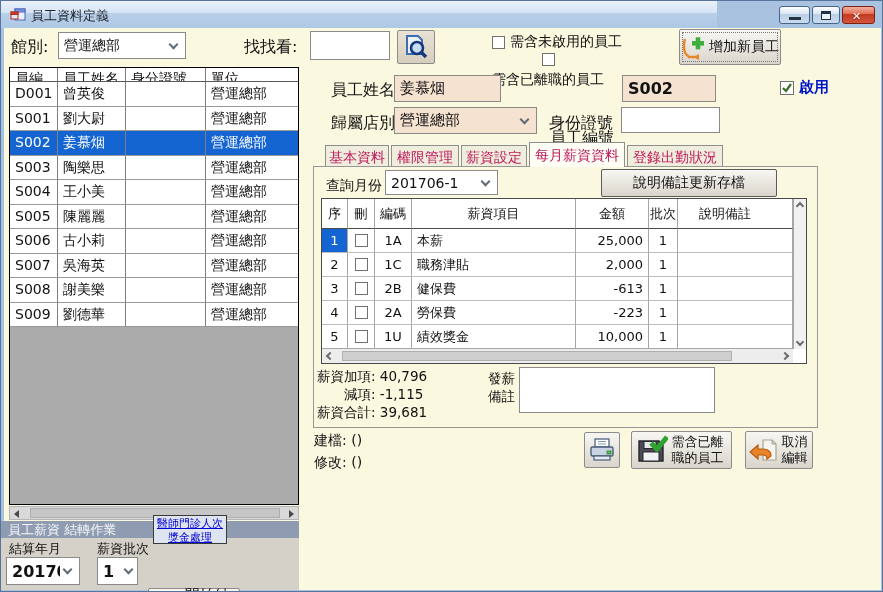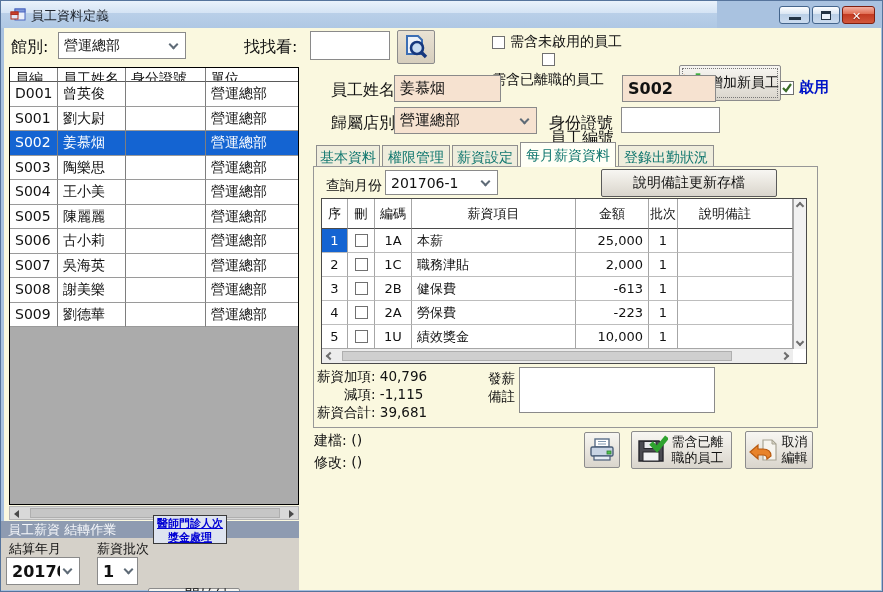--- a/index.html
+++ b/index.html
@@ -53,25 +53,25 @@
   .hscroll { background:#D9D9D9; border:1px solid #B5B5B5; position:absolute; }
   .hthumb { position:absolute; top:1px; bottom:1px; background:#C6C6C6; border:1px solid #AFAFAF; }
   .arr { position:absolute; width:0; height:0; }
 
   
   .transfer-bg { position:absolute; left:0px; top:520px; width:298px; height:69px; background:#D5D1C9; }
   .transfer-hdr { position:absolute; left:0px; top:520px; width:298px; height:17px; background:#8E9BB1;
     color:#F5F7FA; font-size:13px; line-height:17px; padding-left:7px; }
   .doctor-link { position:absolute; left:152px; top:514px; width:74px; height:29px; background:#DEE4F0;
     border:1px solid #3A3A3A; font-size:11px; line-height:1.25; color:#0000D4; text-decoration:underline;
-    word-break:break-all; text-align:center; padding-top:1px;font-weight:bold; }
+    word-break:break-all; text-align:center; padding-top:1px; }
 
   
   .tab { position:absolute; border:1px solid #8E8E8E; border-bottom:none; background:#EFEDDC;
-    font-size:14px; color:#0f766e; text-align:center; line-height:22px; height:22px; top:144px; }
+    font-size:14px; color:#be185d; text-align:center; line-height:22px; height:22px; top:144px;margin-left:9px; }
   .tab.active { background:#FFFFF6; height:25px; top:141px; line-height:25px; z-index:3; }
   .tabpanel { position:absolute; left:312px; top:165px; width:505px; height:262px; border:1px solid #979797; background:#FAF8DF; }
 
   
   .sgrid { position:absolute; left:320px; top:197px; width:486px; height:166px; border:1px solid #4A4A4A; background:#fff; }
   .srow { display:grid; grid-template-columns:26px 27px 37px 164px 73px 29px 1fr; width:471px; }
   .srow.hdr { height:30px; }
   .scell { border-right:1px solid #A6A6A6; border-bottom:1px solid #BDBDBD; font-size:13px; color:#111;
     line-height:23px; height:24px; overflow:hidden; white-space:nowrap; text-align:center; }
   .srow.hdr .scell { height:30px; border-bottom:1px solid #4A4A4A; display:flex; align-items:center; justify-content:center;
@@ -131,21 +131,21 @@
     </svg>
   </div>
   <div class="abs cb-row" style="left:456px;top:32px;">
     <span class="cbox"></span>
     <span class="cb-label">需含未啟用的員工</span>
   </div>
   <div class="abs cb-row" style="left:456px;top:52px;flex-direction:column;">
     <span class="cbox"></span>
     <span class="cb-label">需含已離職的員工</span>
   </div>
-  <div class="abs btn3d focusable" style="left:678px;top:28px;width:102px;height:36px;gap:2px;margin-top:36px;">
+  <div class="abs btn3d focusable" style="left:678px;top:28px;width:102px;height:36px;gap:2px;">
     <svg width="26" height="28" viewBox="0 0 26 28">
       <path d="M4 6 q-2 6 0 14 l4 4 h6" fill="none" stroke="#E8872A" stroke-width="2.4"></path>
       <path d="M12 24 l6 -3 v6 z" fill="#E8872A"></path>
       <rect x="11" y="8" width="12" height="4.6" fill="#3FAE3F"></rect>
       <rect x="14.7" y="4.3" width="4.6" height="12" fill="#3FAE3F"></rect>
     </svg>
     <span>增加新員工</span>
   </div>
 
   <div class="elist">

